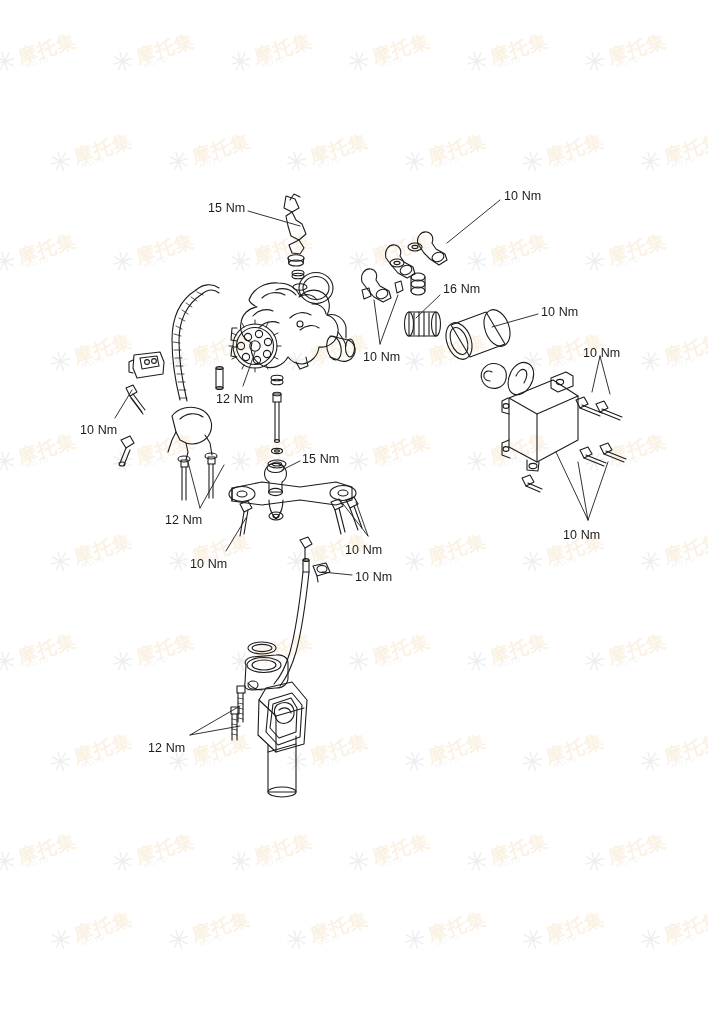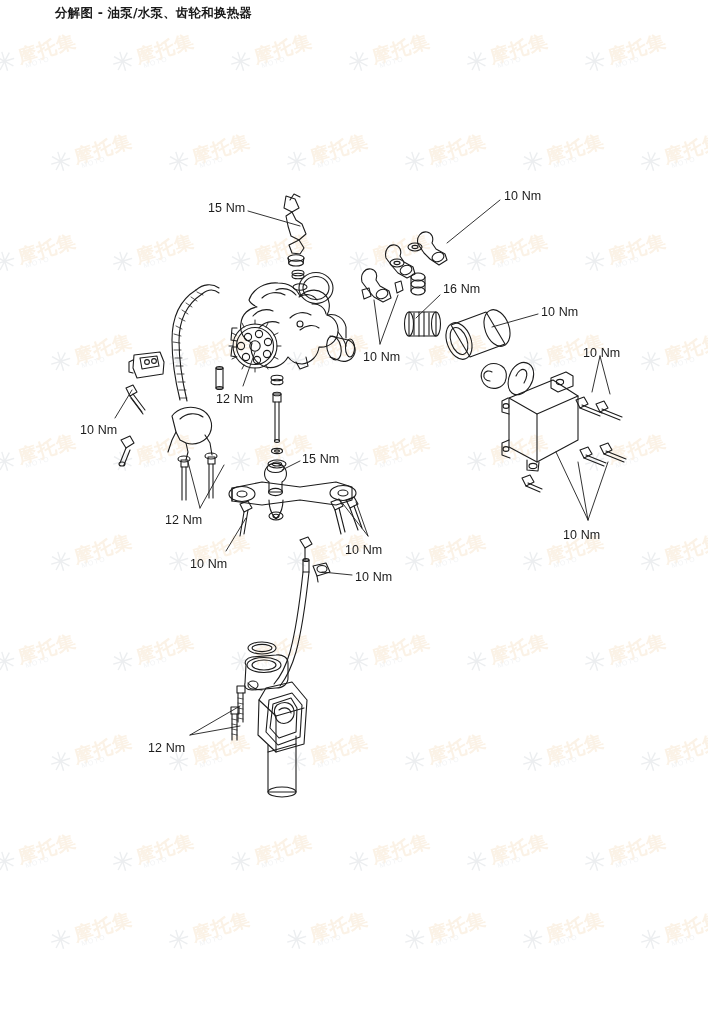--- a/index.html
+++ b/index.html
@@ -359,21 +359,20 @@
         <span class="wm-txt">摩托集</span>
         <span class="wm-sub">MOTO</span>
       </div>
       <div class="wm" style="left: 636px; top: 930px;">
         <span class="wm-star">✳</span>
         <span class="wm-txt">摩托集</span>
         <span class="wm-sub">MOTO</span>
       </div>
     </div>
 
-  <div id="title">分解图 - 油泵/水泵、齿轮和换热器</div>
 
   <svg id="diagram" viewBox="0 0 708 1022" xmlns="http://www.w3.org/2000/svg">
     <g fill="none" stroke="#1c1c1c" stroke-width="1.1" stroke-linecap="round" stroke-linejoin="round">
 
       <g stroke-width="0.9">
         <path d="M248,211 L300,226"></path>
         <path d="M500,200 L447,243"></path>
         <path d="M440,295 L416,318"></path>
         <path d="M538,314 L492,327"></path>
         <path d="M380,344 L374,300"></path>

